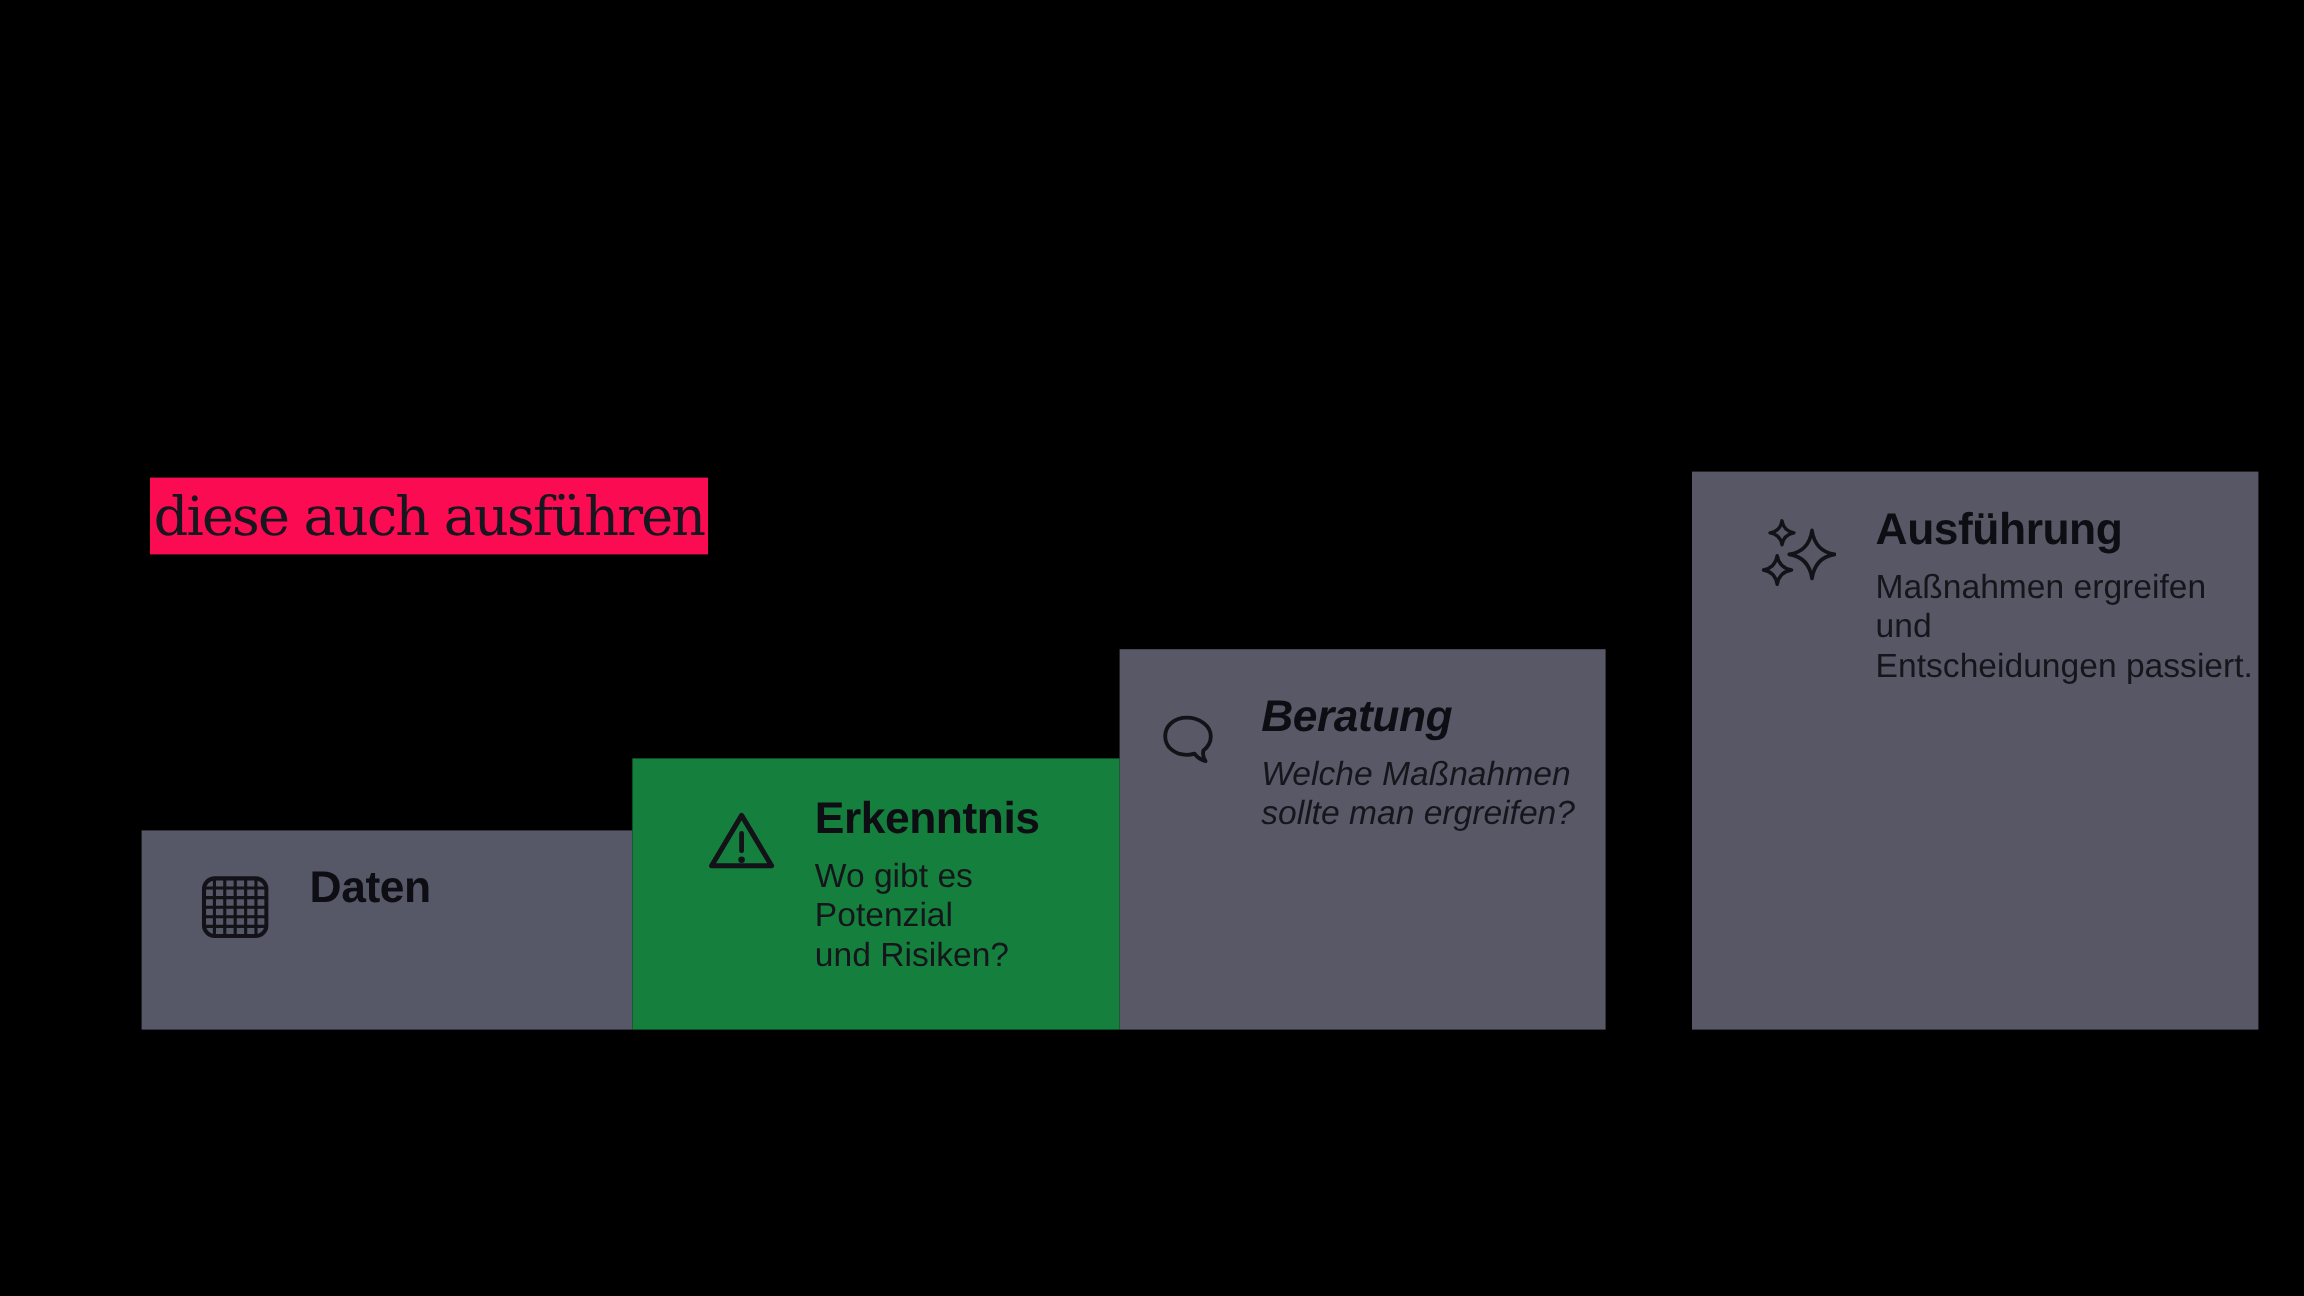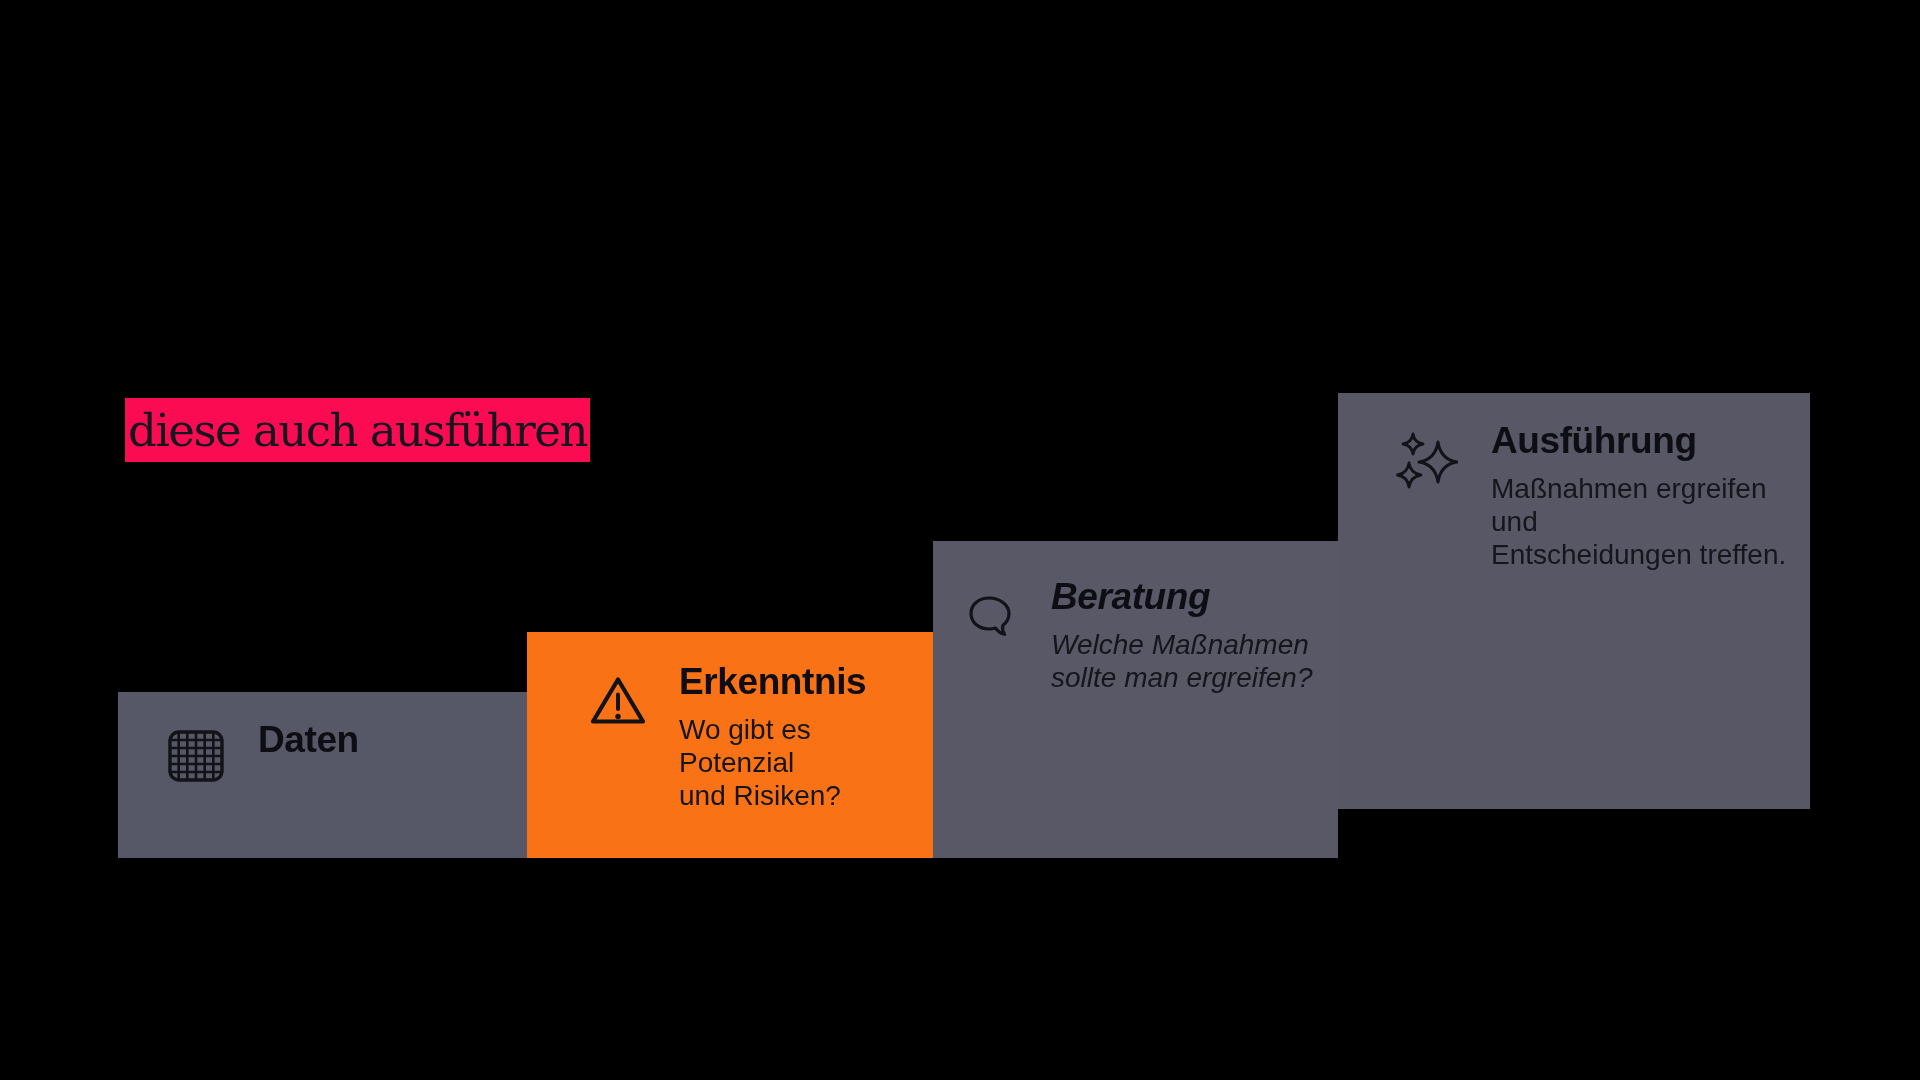--- a/index.html
+++ b/index.html
@@ -61,21 +61,21 @@
   .card-1 .card-text { left: 140px; top: 26px; }
 
   .card-2 { left: 527px;  top: 632px; width: 406px; height: 226px; }
   .card-2 .icon      { left: 62px;  top: 41px; }
   .card-2 .card-text { left: 152px; top: 28px; }
 
   .card-3 { left: 933px;  top: 541px; width: 405px; height: 317px; font-style: italic; }
   .card-3 .icon      { left: 33px;  top: 52px; }
   .card-3 .card-text { left: 118px; top: 34px; }
 
-  .card-4 { left: 1338px; top: 393px; width: 472px; height: 416px; }
+  .card-4 { left: 1410px; top: 393px; width: 472px; height: 465px; }
   .card-4 .icon      { left: 58px;  top: 38px; }
   .card-4 .card-text { left: 153px; top: 26px; }
 
   .icon svg { display: block; }
 </style>
 </head>
 <body>
 
 <div class="stage" style="background: rgb(0, 0, 0);">
 
@@ -89,21 +89,21 @@
         <rect x="2" y="2" width="52" height="48" rx="9" stroke="#121218" stroke-width="3.4"></rect>
         <path d="M10.7 2 V50 M19.3 2 V50 M28 2 V50 M36.7 2 V50 M45.3 2 V50" stroke="#121218" stroke-width="2.6"></path>
         <path d="M2 10 H54 M2 18 H54 M2 26 H54 M2 34 H54 M2 42 H54" stroke="#121218" stroke-width="2.6"></path>
       </svg>
     </span>
     <div class="card-text">
       <div class="card-title">Daten</div>
     </div>
   </div>
 
-  <div class="card card-2" style="background: #f97316;">
+  <div class="card card-2" style="background: #15803d;">
     <span class="icon">
       <svg width="58" height="56" viewBox="0 0 58 56" fill="none" xmlns="http://www.w3.org/2000/svg">
         <path d="M29 6.5 L54 48.5 L4 48.5 Z" stroke="#121218" stroke-width="4.2" stroke-linejoin="round"></path>
         <path d="M29 21.5 L29 36" stroke="#121218" stroke-width="4" stroke-linecap="round"></path>
         <circle cx="29" cy="43.5" r="2.7" fill="#121218"></circle>
       </svg>
     </span>
     <div class="card-text">
       <div class="card-title">Erkenntnis</div>
       <div class="card-desc">
@@ -133,18 +133,18 @@
       <svg width="62" height="60" viewBox="0 0 62 60" fill="none" xmlns="http://www.w3.org/2000/svg">
         <path d="M42 11 Q44.6 28.4 61 31 Q44.6 33.6 42 51 Q39.4 33.6 23 31 Q39.4 28.4 42 11 Z" stroke="#121218" stroke-width="3" stroke-linejoin="round"></path>
         <path d="M17 3 Q18.4 11.6 27 13 Q18.4 14.4 17 23 Q15.6 14.4 7 13 Q15.6 11.6 17 3 Z" stroke="#121218" stroke-width="2.8" stroke-linejoin="round"></path>
         <path d="M13 32 Q14.6 42.4 25 44 Q14.6 45.6 13 56 Q11.4 45.6 1.5 44 Q11.4 42.4 13 32 Z" stroke="#121218" stroke-width="2.8" stroke-linejoin="round"></path>
       </svg>
     </span>
     <div class="card-text">
       <div class="card-title">Ausführung</div>
       <div class="card-desc">
         <span>Maßnahmen ergreifen und</span><br>
-        <span>Entscheidungen treffen.</span>
+        <span>Entscheidungen passiert.</span>
       </div>
     </div>
   </div>
 
 </div>
 
 </body></html>

